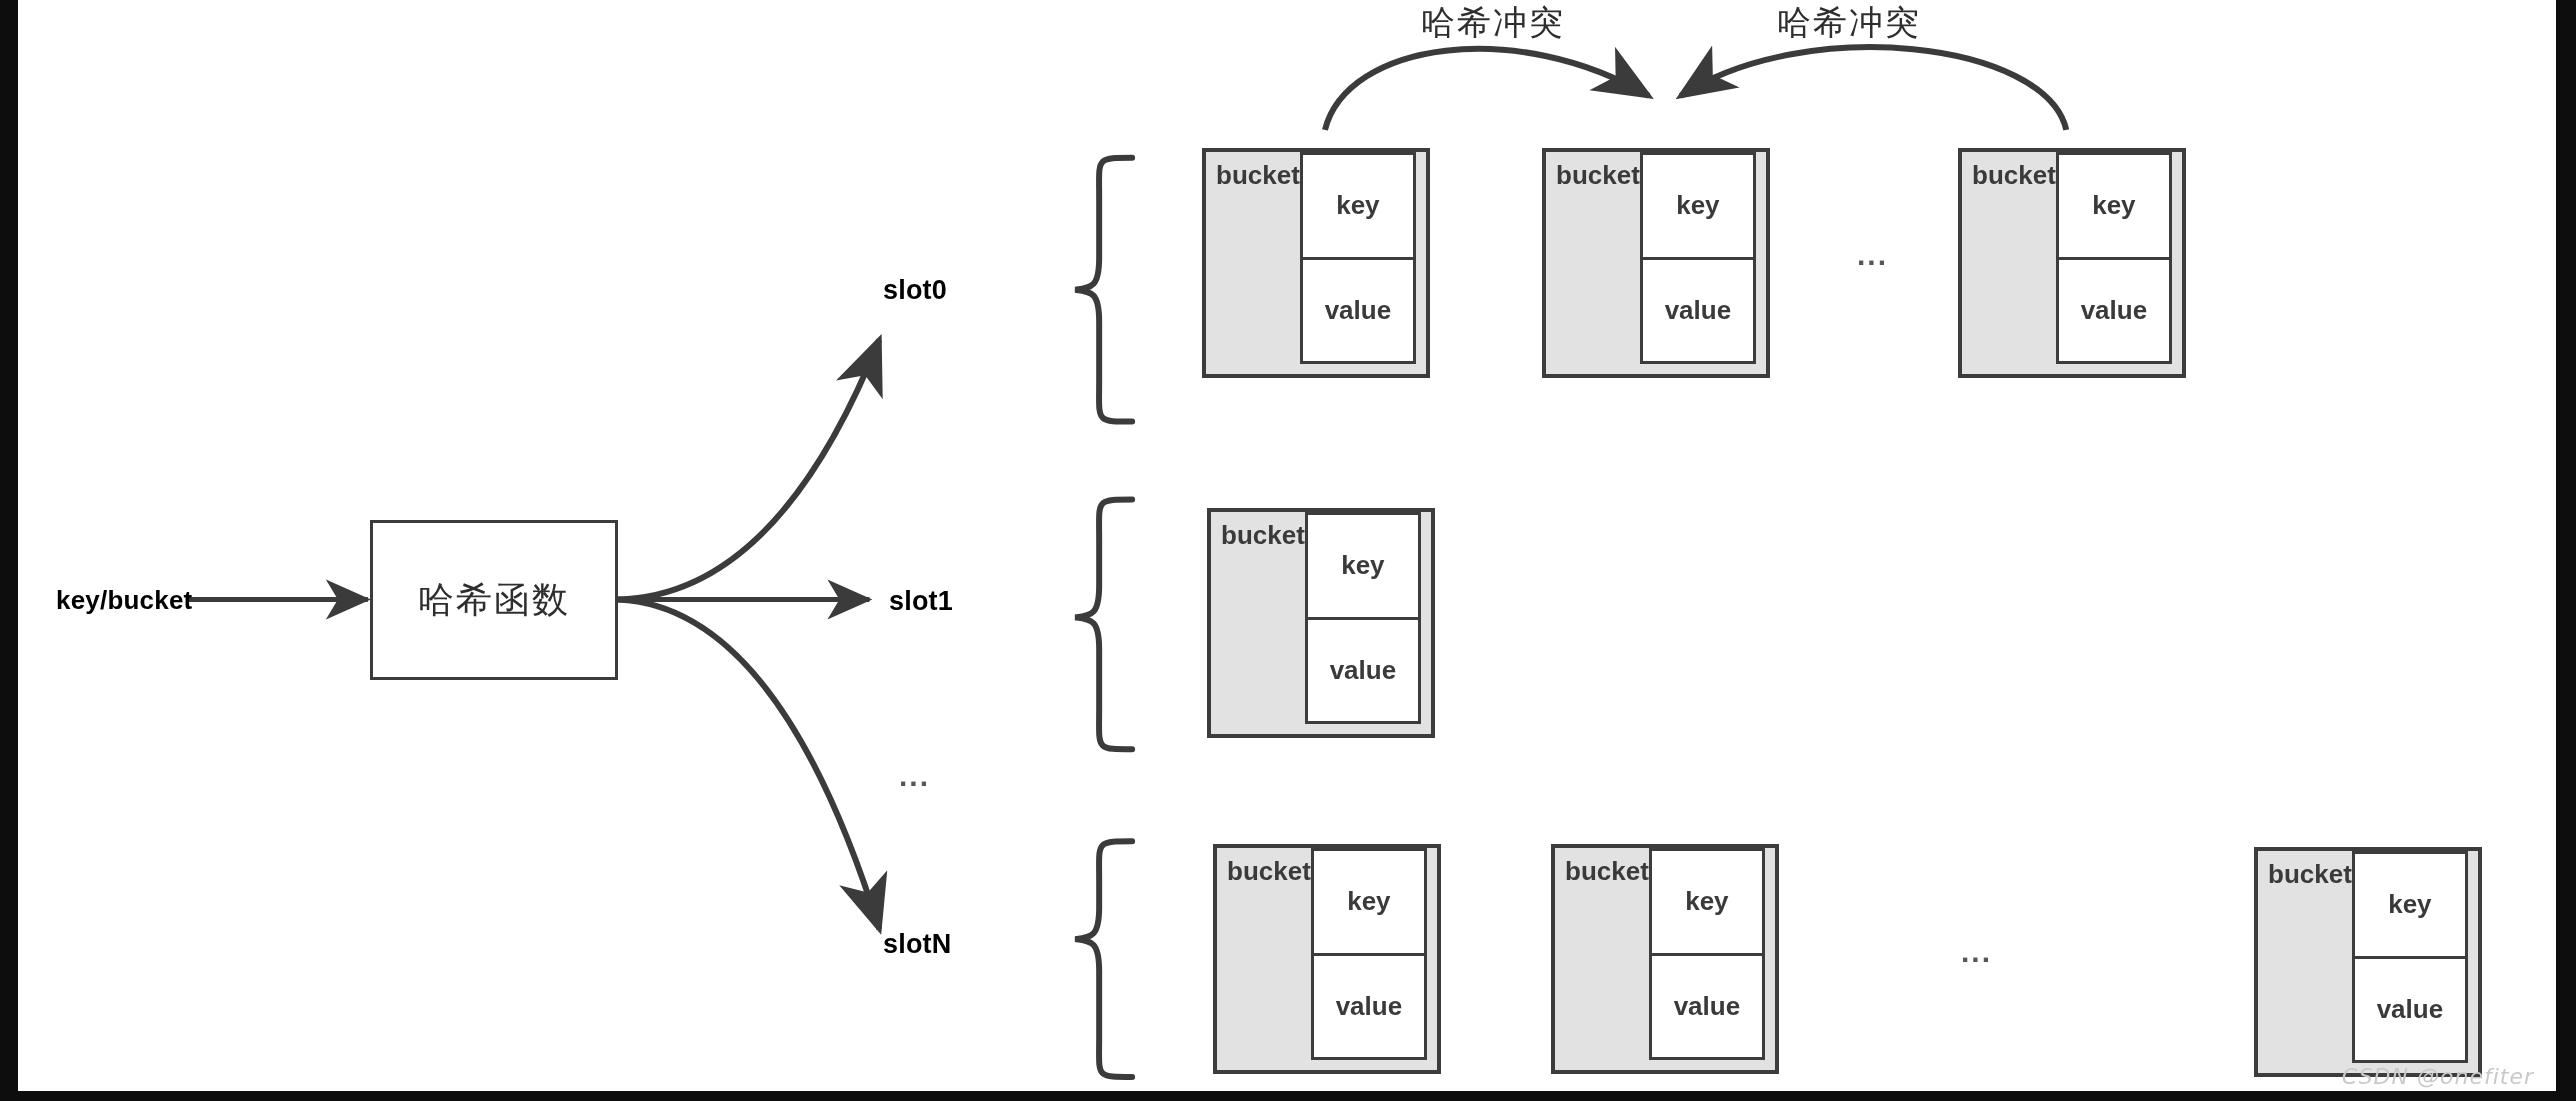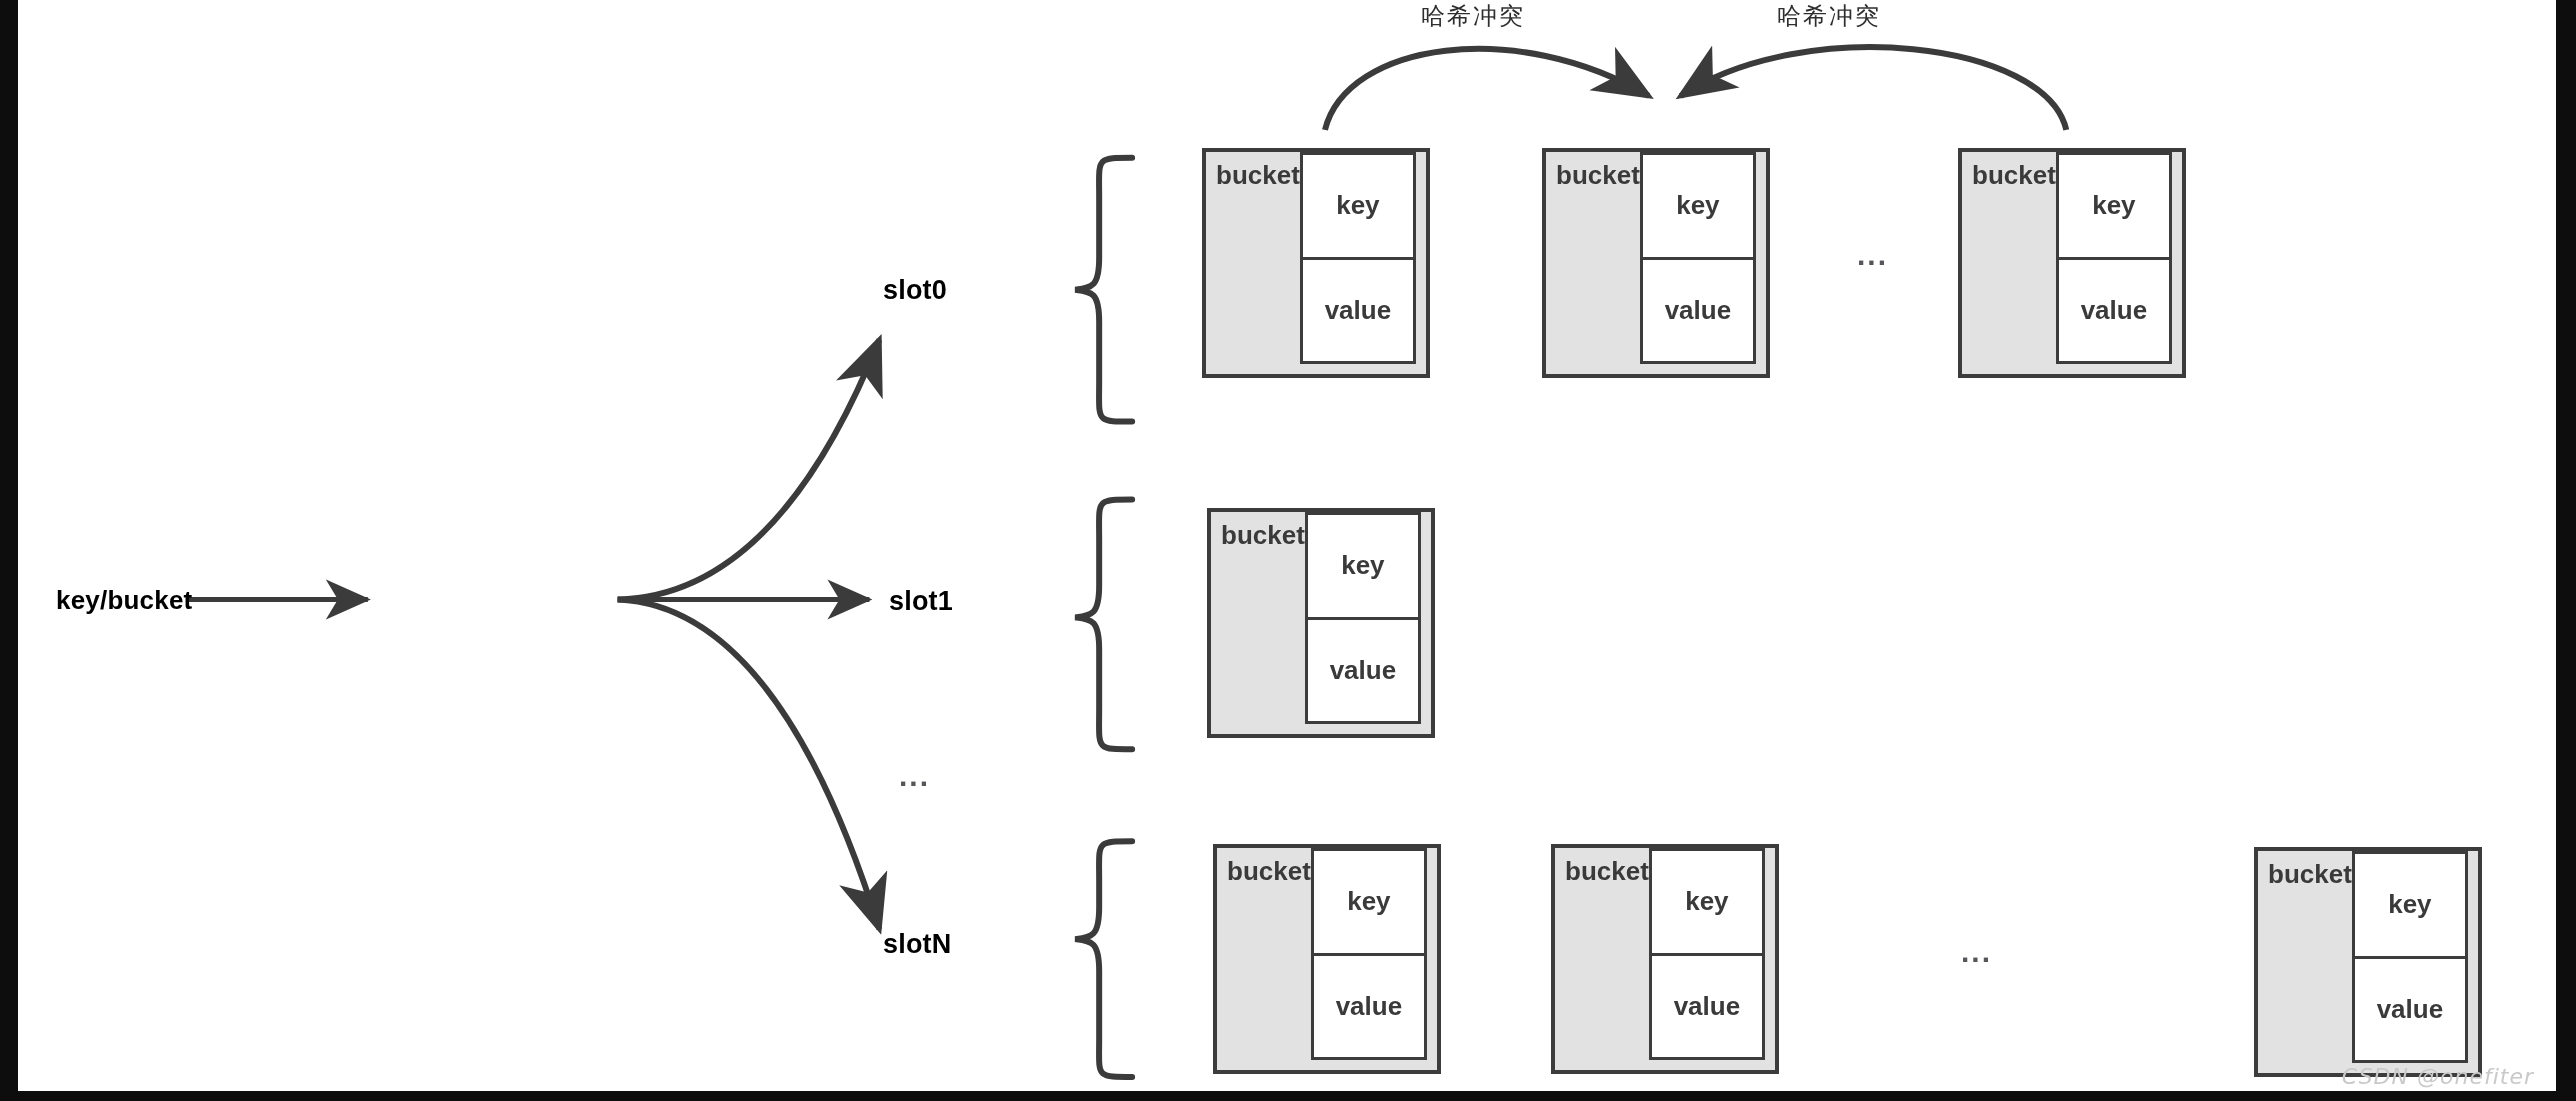--- a/index.html
+++ b/index.html
@@ -60,21 +60,21 @@
     color: #000000;
     white-space: nowrap;
     font-weight: bold;
     letter-spacing: 0.2px;
   }
   .lbl-cn {
     position: absolute;
     color: #2e2e2e;
     white-space: nowrap;
     font-family: "DejaVu Serif", "Liberation Serif", serif;
-    font-size: 24px;
+    font-size: 34px;
     font-weight: normal;
     letter-spacing: 2px;
   }
   .lbl-slot {
     font-size: 27px;
   }
   .ellipsis {
     position: absolute;
     color: #55555a;
     font-size: 30px;
@@ -209,20 +209,23 @@
         <path d="M 1308 130 C 1330 42 1500 18 1632 96" fill="none" stroke="#3b3b3b" stroke-width="6" marker-end="url(#ah2)"></path>
       </g>
 
       <g>
         <path d="M 2050 130 C 2030 42 1790 14 1664 96" fill="none" stroke="#3b3b3b" stroke-width="6" marker-end="url(#ah2)"></path>
       </g>
     </svg>
 
     <div class="lbl lbl-slot" style="left:38px; top:585px; font-size:26px;">key/bucket</div>
 
+    <div class="hashbox" style="left:352px; top:520px; width:248px; height:160px;">
+      <span class="lbl-cn">哈希函数</span>
+    </div>
 
     <div class="lbl lbl-slot" style="left:865px; top:275px;">slot0</div>
     <div class="lbl lbl-slot" style="left:871px; top:586px;">slot1</div>
     <div class="ellipsis" style="left:881px; top:761px;">...</div>
     <div class="lbl lbl-slot" style="left:865px; top:929px;">slotN</div>
 
     <div class="lbl-cn" style="left:1403px; top:0px;">哈希冲突</div>
     <div class="lbl-cn" style="left:1759px; top:0px;">哈希冲突</div>
 
     <div class="bucket" style="left:1184px; top:148px; width:228px; height:230px;">

